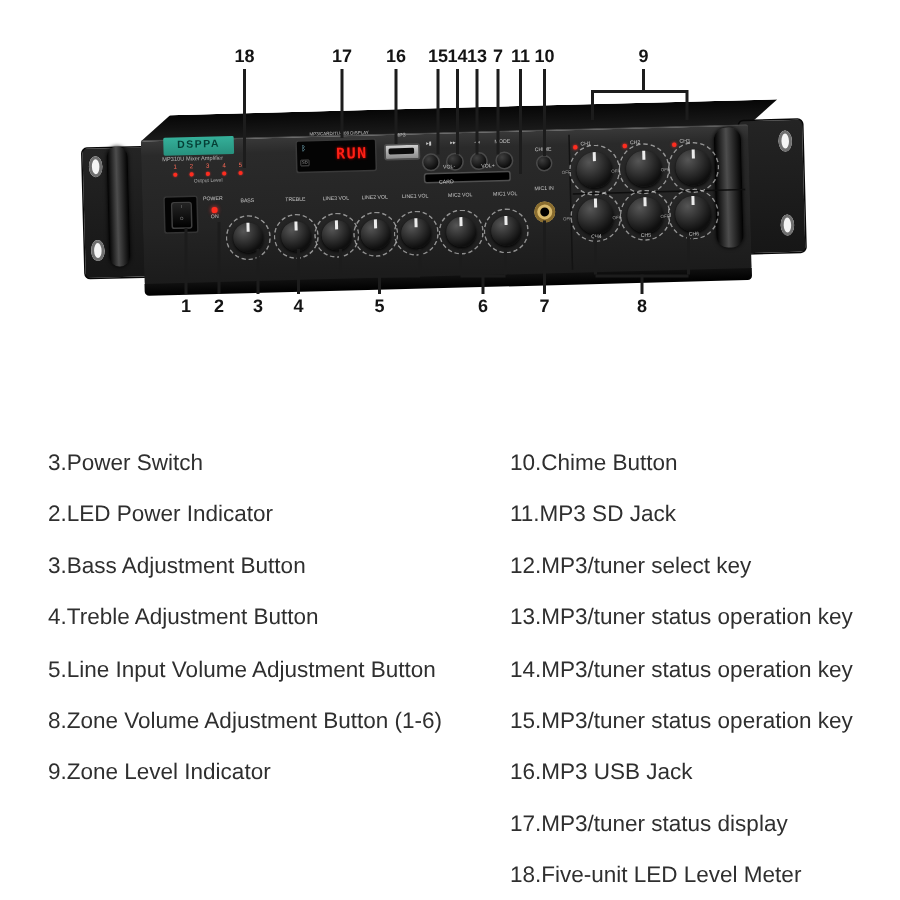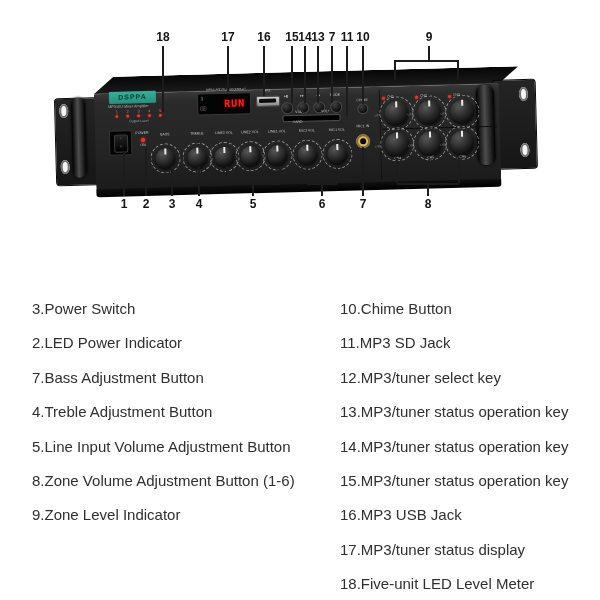--- a/index.html
+++ b/index.html
@@ -275,21 +275,21 @@
       <div class="co-num" style="left: 428px; top: 197px;">8</div>
       <div class="co-line" style="left: 397px; top: 158px; height: 25px;"></div>
       <div class="co-line" style="left: 459px; top: 158px; height: 25px;"></div>
       <div class="co-h" style="left: 397px; top: 183px; width: 62px;"></div>
       <div class="co-line" style="left: 428px; top: 183px; height: 13px;"></div>
     </div>
 
   <div class="legend left" id="legend-left">
       <div class="item">3.Power Switch</div>
       <div class="item">2.LED Power Indicator</div>
-      <div class="item">7.Bass Adjustment Button</div>
+      <div class="item">3.Bass Adjustment Button</div>
       <div class="item">4.Treble Adjustment Button</div>
       <div class="item">5.Line Input Volume Adjustment Button</div>
       <div class="item">8.Zone Volume Adjustment Button (1-6)</div>
       <div class="item">9.Zone Level Indicator</div>
     </div>
   <div class="legend right" id="legend-right">
       <div class="item">10.Chime Button</div>
       <div class="item">11.MP3 SD Jack</div>
       <div class="item">12.MP3/tuner select key</div>
       <div class="item">13.MP3/tuner status operation key</div>

